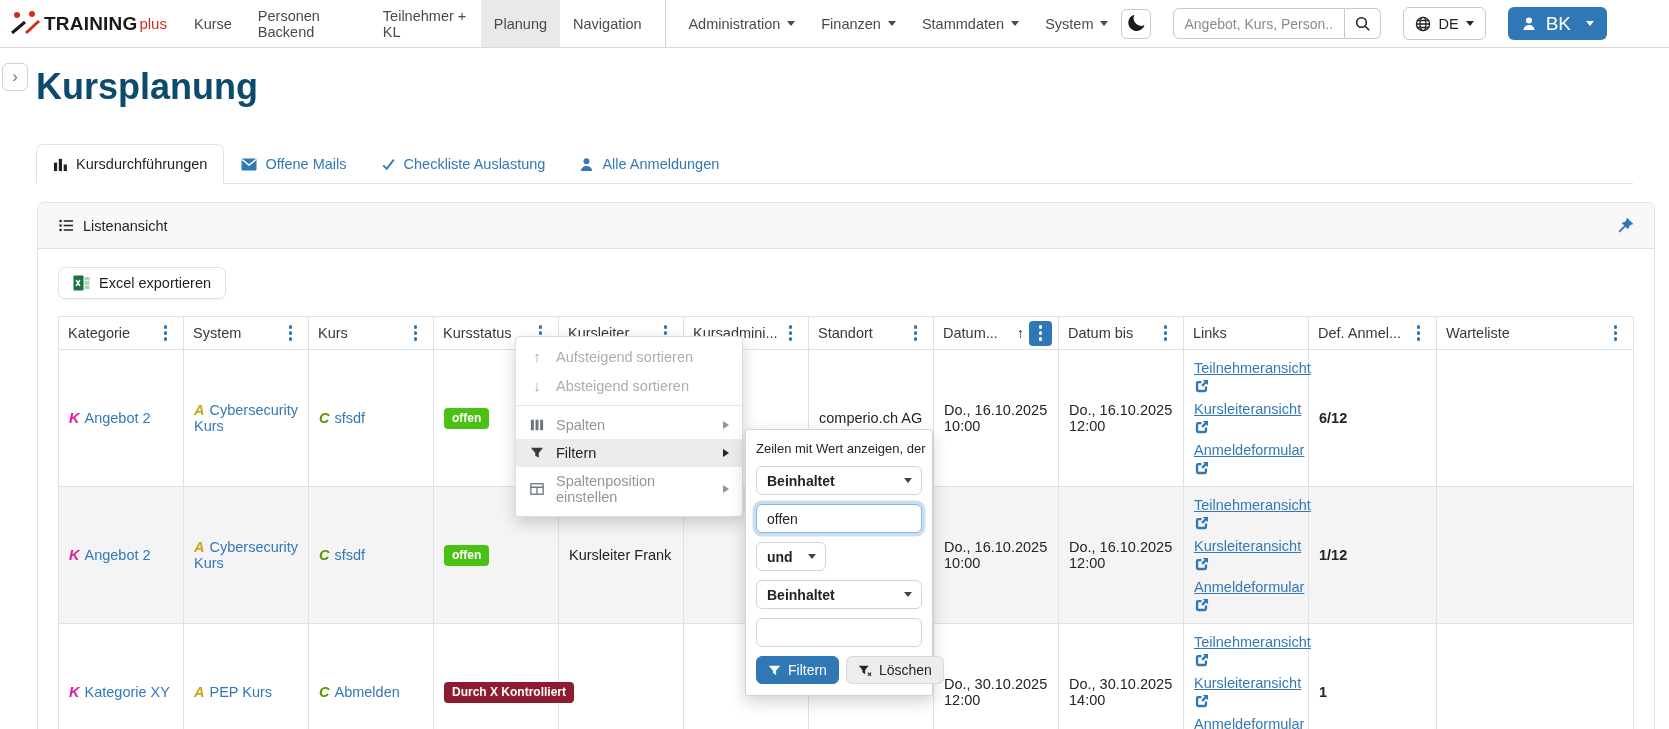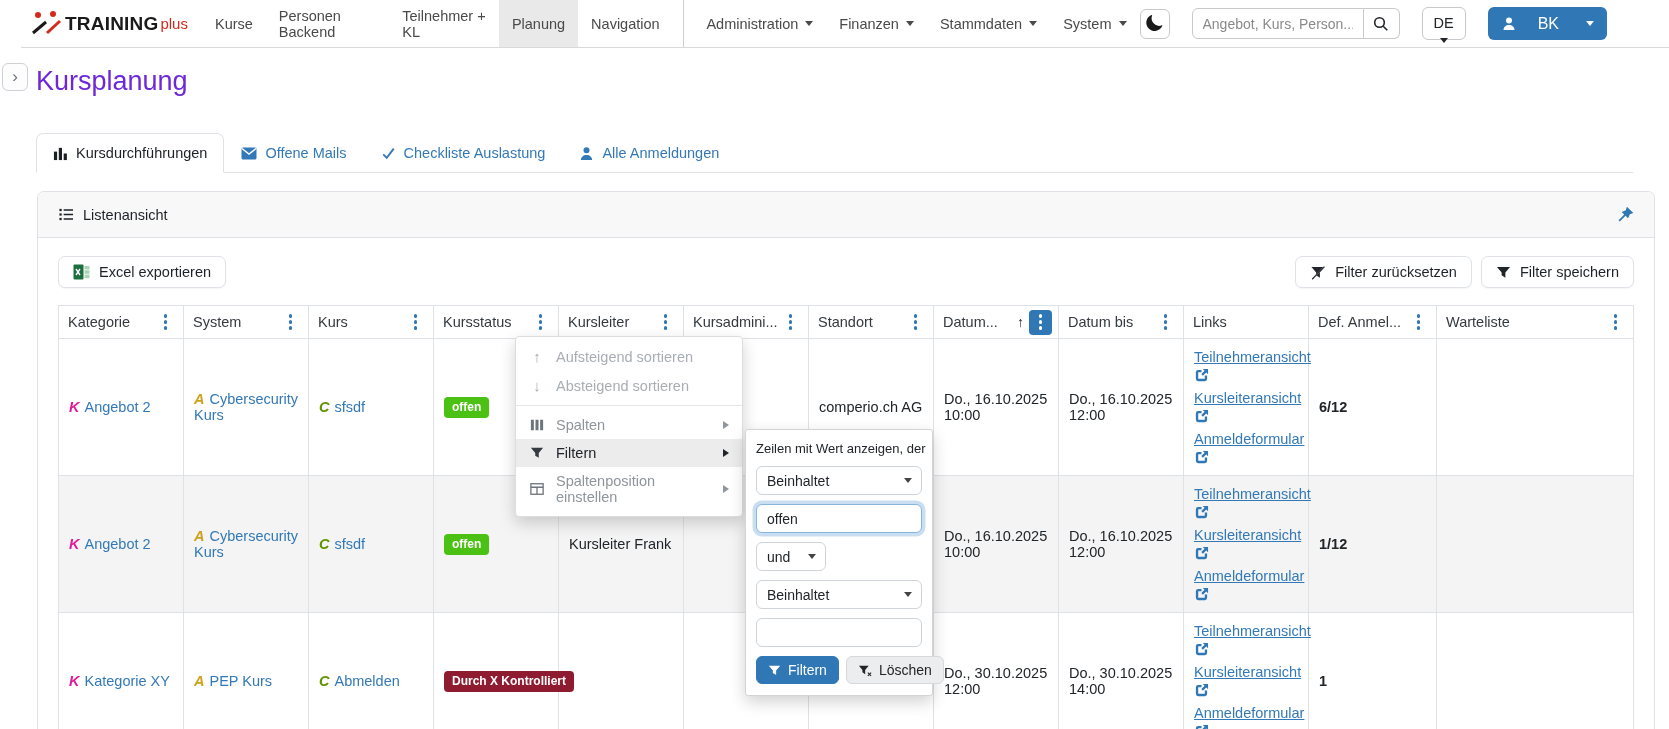--- a/index.html
+++ b/index.html
@@ -5,42 +5,42 @@
   * { box-sizing: border-box; margin: 0; padding: 0; }
   html,body { width: 1669px; height: 729px; }
   body {
     font-family: "Liberation Sans", sans-serif;
     color: #212529; background: #fff;
     position: relative; overflow: hidden; font-size: 14px;
   }
   a { text-decoration: none; }
 
   
-  .navbar { height: 48px; display: flex; align-items: stretch; border-bottom: 1px solid #d9d9d9; padding-left: 8px; margin-left: 21px; }
+  .navbar { height: 48px; display: flex; align-items: stretch; border-bottom: 1px solid #d9d9d9; padding-left: 8px; }
   .brand { display: flex; align-items: center; gap: 4px; padding: 0 14px 0 2px; }
   .brand-training { font-size: 19px; font-weight: 800; color: #1a1a1a; letter-spacing: .2px; }
   .brand-plus { font-size: 15px; font-weight: 400; color: #d42a1e; margin-left: -2px; }
   .nav-link { display: flex; align-items: center; padding: 0 13px; color: #4a4a4a; font-size: 14.5px; }
   .nav-link.active { background: #e9e9e9; }
   .nav-divider { width: 1px; background: #d0d0d0; margin: 0 10px; }
   .nav-dd { display: flex; align-items: center; gap: 7px; padding: 0 13px; color: #4a4a4a; font-size: 14.5px; }
   .caret { width: 0; height: 0; border-left: 4px solid transparent; border-right: 4px solid transparent; border-top: 5px solid currentColor; display: inline-block; }
   .nav-right { margin-left: auto; display: flex; align-items: center; gap: 22px; padding-right: 62px; }
   .moon-btn { width: 30px; height: 30px; border: 1px solid #c9c9c9; border-radius: 6px; background: #fff; display: flex; align-items: center; justify-content: center; }
   .search-group { display: flex; }
   .search-input { width: 172px; height: 31px; border: 1px solid #c9c9c9; border-radius: 6px 0 0 6px; padding: 0 10px; font-size: 14px; font-family: inherit; color: #333; }
   .search-input::placeholder { color: #8a8a8a; }
   .search-btn { width: 36px; height: 31px; border: 1px solid #c9c9c9; border-left: none; border-radius: 0 6px 6px 0; background: #fff; display: flex; align-items: center; justify-content: center; }
-  .lang-btn { height: 33px; border: 1px solid #c9c9c9; border-radius: 6px; background: #fff; display: flex; align-items: center; gap: 7px; padding: 0 11px; font-size: 14.5px; color: #212529; flex-direction: column; }
-  .user-btn { height: 33px; border: none; border-radius: 6px; background: #2f77b5; color: #fff; display: flex; align-items: center; gap: 21px; padding: 0 13px; font-size: 16px; }
+  .lang-btn { height: 33px; border: 1px solid #c9c9c9; border-radius: 6px; background: #fff; display: flex; align-items: center; gap: 7px; padding: 0 11px; font-size: 14.5px; color: #212529; }
+  .user-btn { height: 33px; border: none; border-radius: 6px; background: #2f77b5; color: #fff; display: flex; align-items: center; gap: 9px; padding: 0 13px; font-size: 19px; }
   .user-btn .caret { margin-left: 6px; }
 
   
   .expand-btn { position: absolute; left: 2px; top: 63px; width: 26px; height: 28px; border: 1px solid #ccd2d8; border-radius: 6px; background: #fdfdfd; color: #6c757d; font-size: 17px; line-height: 24px; text-align: center; }
-  .page-title { font-size: 27px; font-weight: 400; color: #6d28d9; margin: 18px 0 0 36px; }
+  .page-title { font-size: 36px; font-weight: 700; color: #0c4a6e; margin: 18px 0 0 36px; }
 
   
   .tabs { display: flex; align-items: flex-end; margin: 36px 36px 0 36px; border-bottom: 1px solid #dee2e6; }
   .tab { display: flex; align-items: center; gap: 8px; padding: 11px 16px; font-size: 14.5px; color: #3379b7; border: 1px solid transparent; margin-bottom: -1px; cursor: pointer; }
   .tab.active { background: #fff; color: #1d2126; border-color: #dee2e6 #dee2e6 #fff #dee2e6; border-radius: 7px 7px 0 0; }
   .tab svg { flex: none; }
 
   
   .card { margin: 18px 14px 0 37px; border: 1px solid #dee2e6; border-radius: 7px; background: #fff; }
   .card-header { background: #f8f8f8; border-bottom: 1px solid #dee2e6; border-radius: 7px 7px 0 0; padding: 14px 20px; display: flex; align-items: center; gap: 9px; font-size: 14.5px; color: #1d2126; }
@@ -81,21 +81,21 @@
   .menu-item.muted { color: #8e959c; }
   .menu-item.highlight { background: #ececec; color: #212529; }
   .menu-divider { height: 1px; background: #e6e6e6; margin: 5px 0; }
   .sub-arrow { margin-left: auto; width: 0; height: 0; border-top: 4.5px solid transparent; border-bottom: 4.5px solid transparent; border-left: 6px solid #8e959c; }
   .menu-item.highlight .sub-arrow { border-left-color: #212529; }
   .mi-glyph { font-size: 15px; }
 
   
   .filter-pop { position: absolute; left: 745px; top: 429px; width: 188px; background: #fff; border: 1px solid #d4d4d4; border-radius: 3px; box-shadow: 0 6px 16px rgba(0,0,0,.18); padding: 9px 10px 11px; z-index: 60; }
   .fp-title { font-size: 13px; color: #212529; white-space: nowrap; margin: 2px 0 10px; }
-  .fp-select { position: relative; width: 100%; height: 29px; border: 1px solid #ced4da; border-radius: 6px; background: #fff; display: flex; align-items: center; padding: 0 22px 0 10px; font-size: 14px; margin-bottom: 9px; cursor: pointer; }
+  .fp-select { position: relative; width: 100%; height: 29px; border: 1px solid #ced4da; border-radius: 6px; background: #fff; display: flex; align-items: center; padding: 0 22px 0 10px; font-size: 14px; margin-bottom: 9px; cursor: pointer; font-weight: bold; }
   .fp-select .caret { position: absolute; right: 9px; color: #444; }
   .fp-select.small { width: 70px; }
   .fp-input { width: 100%; height: 29px; border: 1px solid #ced4da; border-radius: 6px; padding: 0 10px; font-size: 14px; font-family: inherit; color: #212529; margin-bottom: 9px; display: block; }
   .fp-input.focused { border-color: #8ab4de; box-shadow: 0 0 0 3.5px rgba(62,138,204,.28); outline: none; }
   .fp-actions { display: flex; gap: 7px; margin-top: 3px; }
   .btn-primary { background: #2f77b5; color: #fff; border: 1px solid #2f77b5; border-radius: 6px; padding: 5px 11px; font-size: 14px; font-family: inherit; display: flex; align-items: center; gap: 7px; cursor: pointer; }
   .btn-muted { background: #ecedee; color: #212529; border: 1px solid #d8d8d8; border-radius: 6px; padding: 5px 11px; font-size: 14px; font-family: inherit; display: flex; align-items: center; gap: 7px; cursor: pointer; }
 </style>
 </head>
 <body>
@@ -222,36 +222,20 @@
       <button class="btn-light">
         <svg width="17" height="16" viewBox="0 0 17 16">
             <rect x="0.5" y="0.5" width="10" height="15" rx="1" fill="#1d6f42"></rect>
             <path d="M3 5l4 6M7 5l-4 6" stroke="#fff" stroke-width="1.4"></path>
             <rect x="11.5" y="2" width="5" height="3.5" fill="#a9d5b5"></rect>
             <rect x="11.5" y="6.3" width="5" height="3.5" fill="#a9d5b5"></rect>
             <rect x="11.5" y="10.6" width="5" height="3.5" fill="#a9d5b5"></rect>
           </svg>
         <span>Excel exportieren</span>
       </button>
-      <div class="toolbar-right">
-        <button class="btn-light">
-          <svg width="16" height="15" viewBox="0 0 16 16">
-              <path fill="#212529" d="M1 2h14L10 8v5.5L6 11V8z"></path>
-              <path d="M2.5 14.5 L14 2.5" stroke="#fff" stroke-width="1.2"></path>
-              <path d="M1.8 15.2 L14.8 1.8" stroke="#212529" stroke-width="1.2"></path>
-            </svg>
-          <span>Filter zurücksetzen</span>
-        </button>
-        <button class="btn-light">
-          <svg width="15" height="15" viewBox="0 0 16 16">
-              <path fill="#212529" d="M1 2h14L10 8v5.5L6 11V8z"></path>
-            </svg>
-          <span>Filter speichern</span>
-        </button>
-      </div>
     </div>
 
     <table class="grid">
       <colgroup>
         <col style="width:125px">
           <col style="width:125px">
           <col style="width:125px">
           <col style="width:125px">
         <col style="width:125px">
           <col style="width:125px">

